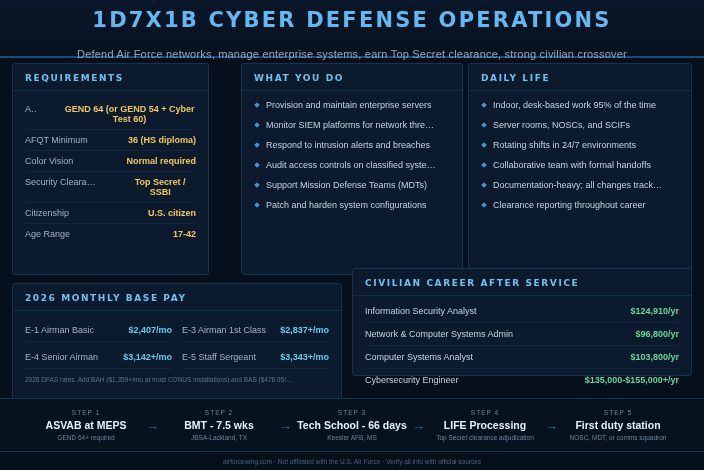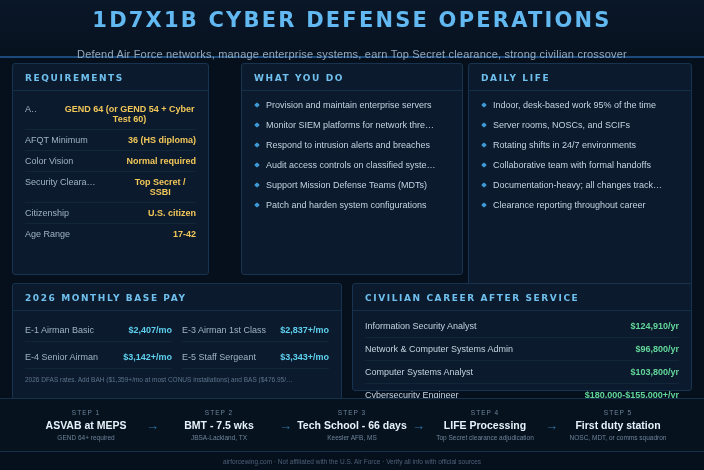--- a/index.html
+++ b/index.html
@@ -270,38 +270,38 @@
         </div>
         <div class="pay-cell">
           <span class="pay-rank">E-5 Staff Sergeant</span>
           <span class="pay-amt">$3,343+/mo</span>
         </div>
       </div>
       <div class="pay-note">2026 DFAS rates. Add BAH ($1,359+/mo at most CONUS installations) and BAS ($476.95/…</div>
     </div>
   </div>
 
-  <div class="card" style="left:352px; top:283px; width:340px; height:108px;">
+  <div class="card" style="left:352px; top:268px; width:340px; height:108px;">
     <div class="card-title">CIVILIAN CAREER AFTER SERVICE</div>
     <div class="card-body" style="padding-top:4px;">
       <div class="civ-row">
         <span class="civ-name">Information Security Analyst</span>
         <span class="civ-pay">$124,910/yr</span>
       </div>
       <div class="civ-row">
         <span class="civ-name">Network &amp; Computer Systems Admin</span>
         <span class="civ-pay">$96,800/yr</span>
       </div>
       <div class="civ-row">
         <span class="civ-name">Computer Systems Analyst</span>
         <span class="civ-pay">$103,800/yr</span>
       </div>
       <div class="civ-row">
         <span class="civ-name">Cybersecurity Engineer</span>
-        <span class="civ-pay">$180,000-$155,000+/yr</span>
+        <span class="civ-pay">$135,000-$155,000+/yr</span>
       </div>
     </div>
   </div>
 
   <div class="timeline">
     <div class="step">
       <div class="step-num">STEP 1</div>
       <div class="step-title">ASVAB at MEPS</div>
       <div class="step-sub">GEND 64+ required</div>
     </div>

